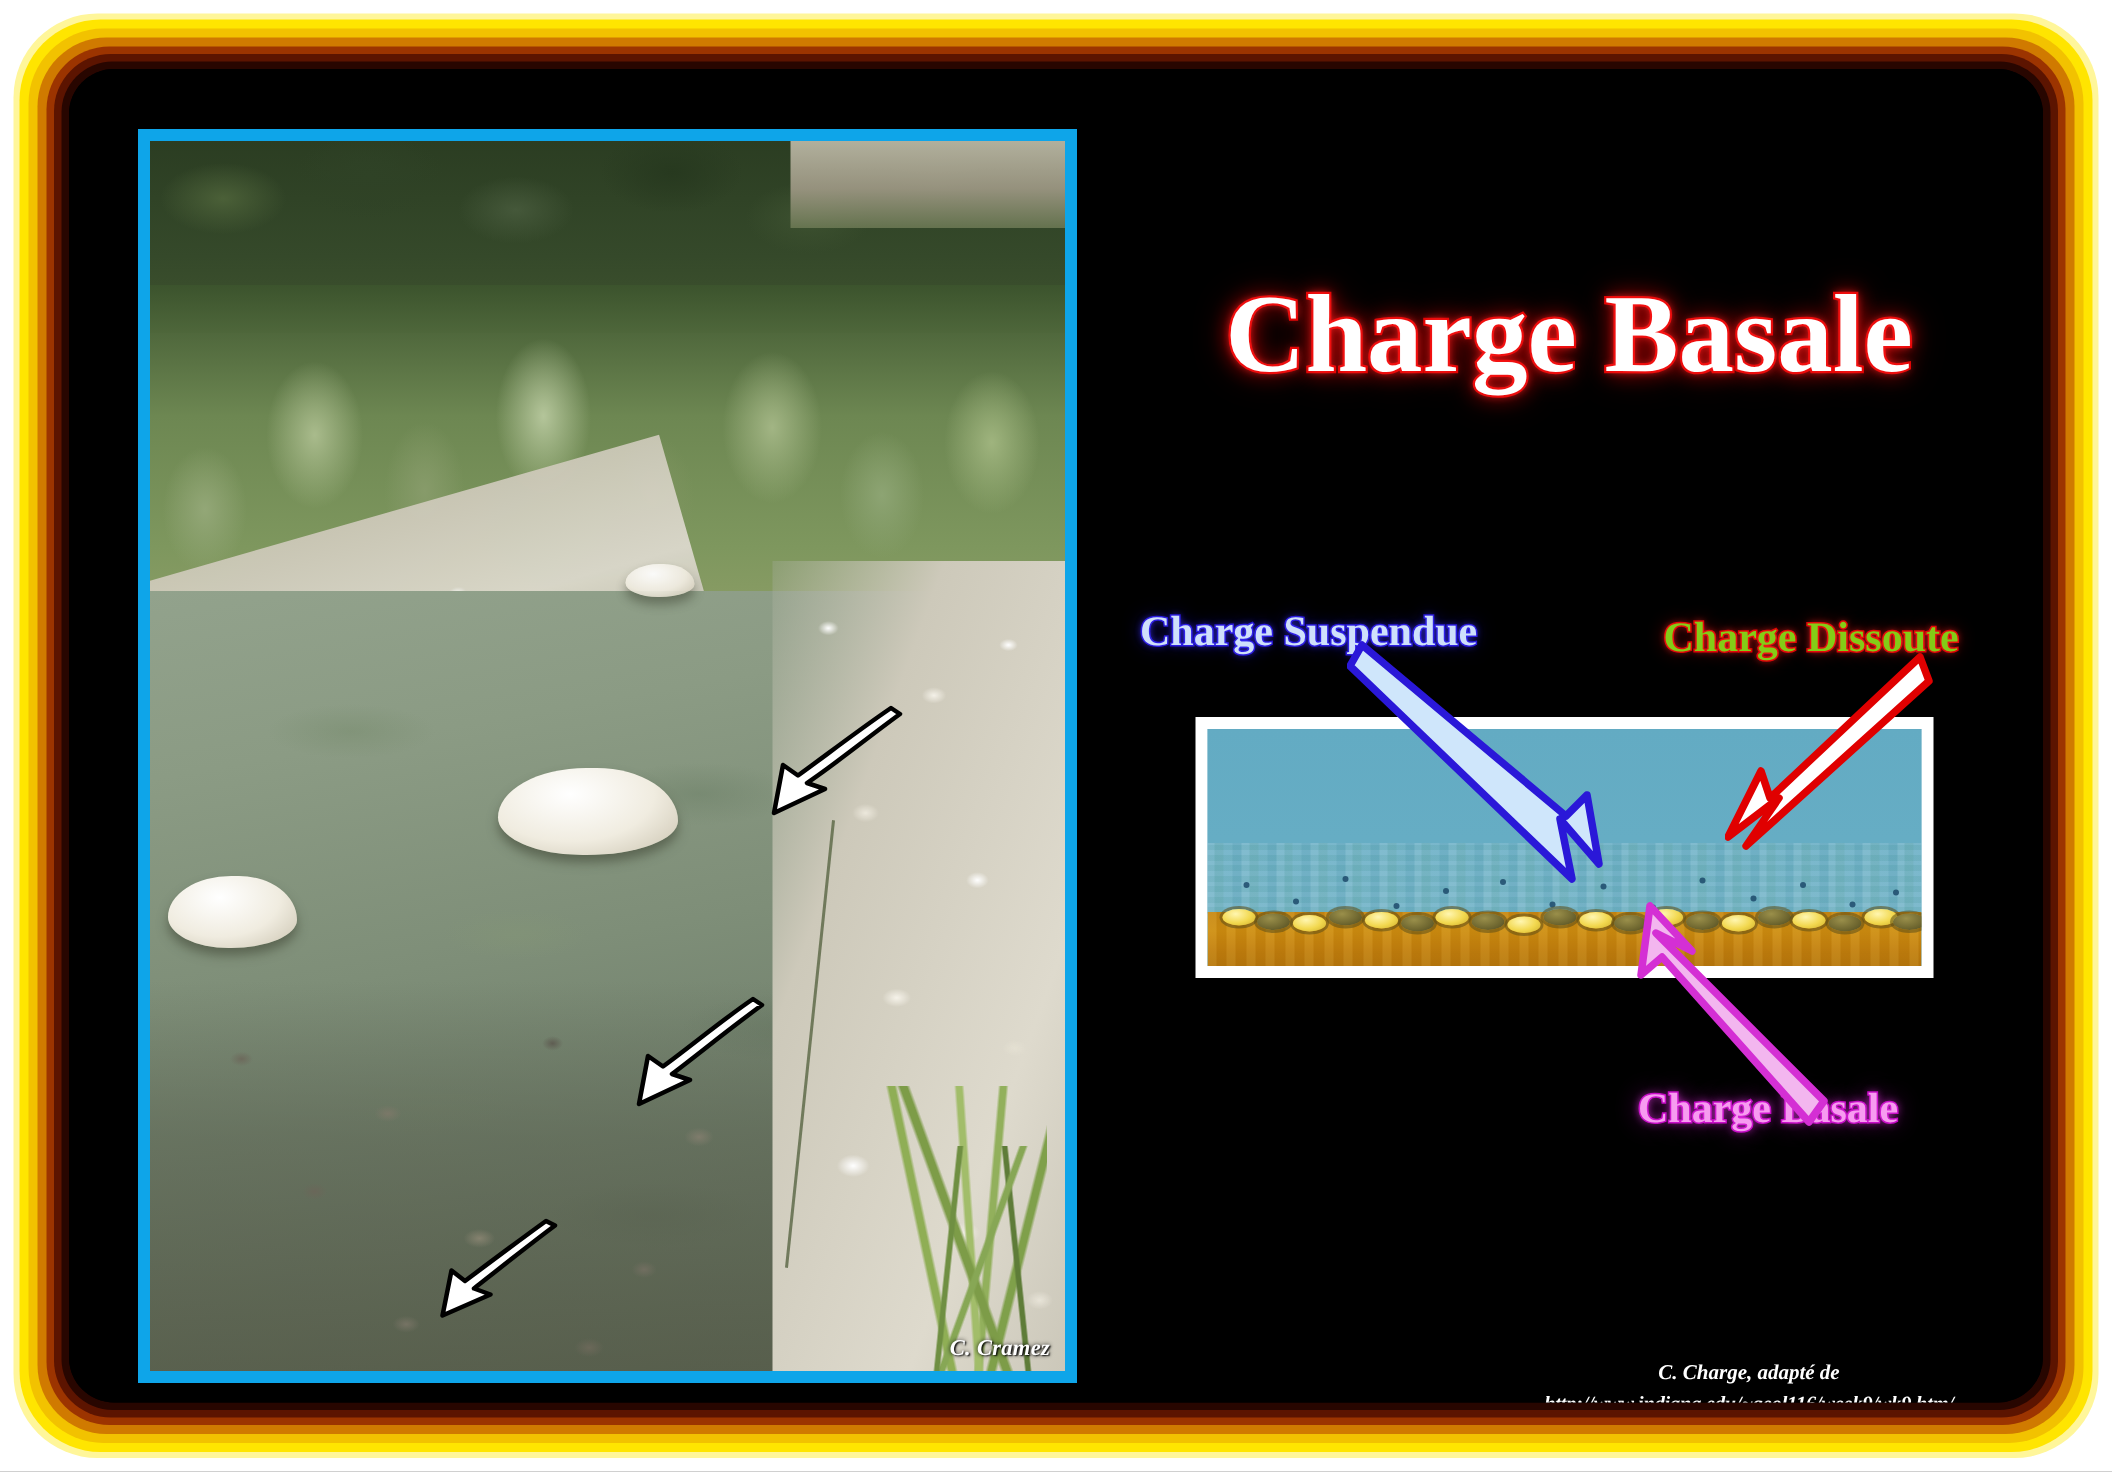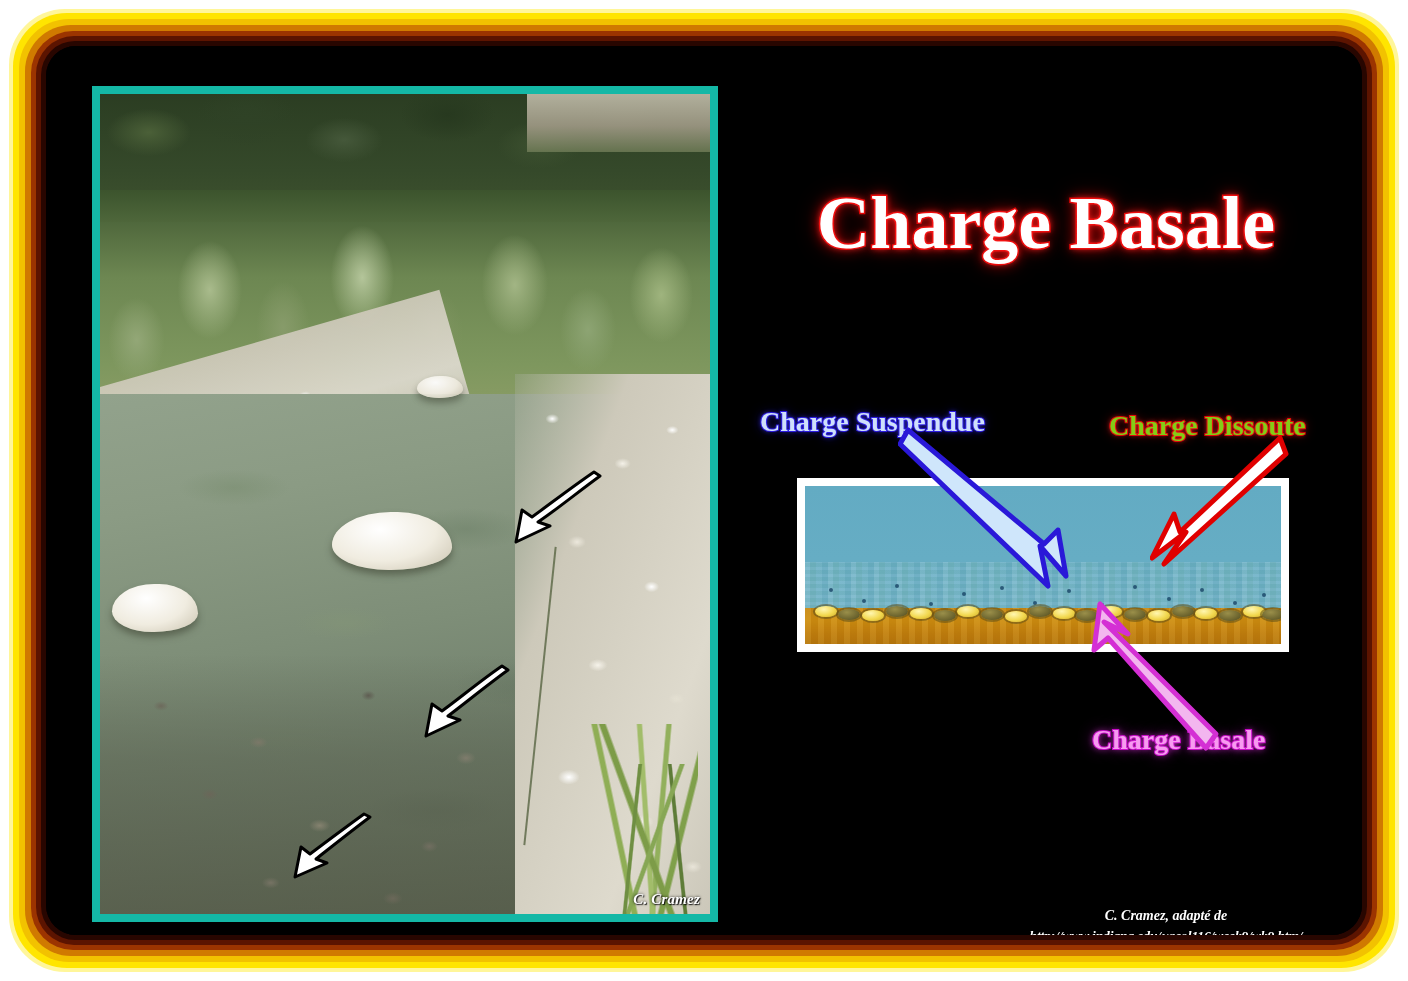--- a/index.html
+++ b/index.html
@@ -47,21 +47,21 @@
     background: #000000;
   }
 
   
   .photo-frame {
     position: absolute;
     left: 46px;  
     top: 40px;   
     width: 626px;
     height: 836px;
-    background: #14b8a6;
+    background: #0ea5e9;
     box-sizing: border-box;
     padding: 8px;
   }
   .photo {
     position: relative;
     width: 610px;
     height: 820px;
     overflow: hidden;
     background: #6f7a62;
   }
@@ -422,18 +422,18 @@
 
     <svg class="dg-arrow" style="left:1100/1*1px; left:1104px; top:386px;" width="140" height="140" viewBox="0 0 140 140">
       <path d="M130 6 L136 22 L14 132 L36 100 L2 126 L24 82 L30 100 Z" fill="#ffffff" stroke="#e00000" stroke-width="5" stroke-linejoin="round"></path>
     </svg>
 
     <svg class="dg-arrow" style="left:1020px; top:552px;" width="160" height="160" viewBox="0 0 160 160">
       <path d="M140 150 L150 136 L38 24 L62 36 L34 6 L28 52 L42 40 Z" fill="#f3b6ef" stroke="#d42fd4" stroke-width="5" stroke-linejoin="round"></path>
     </svg>
 
     <div class="credit">
-      <div>C. Cramez, adapté de</div>
+      <div>C. Charge, adapté de</div>
       <div class="l2">http://www.indiana.edu/~geol116/week9/wk9.htm/</div>
     </div>
 
   </div>
 </div>
 
 </body></html>

